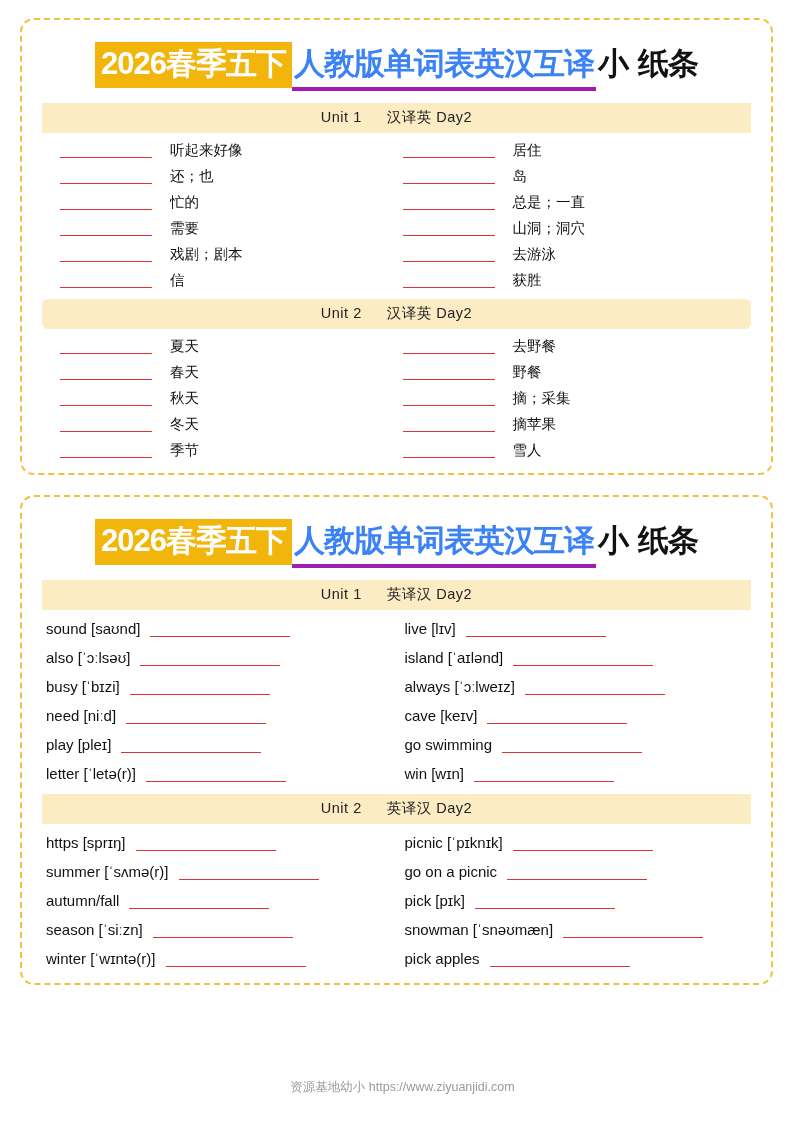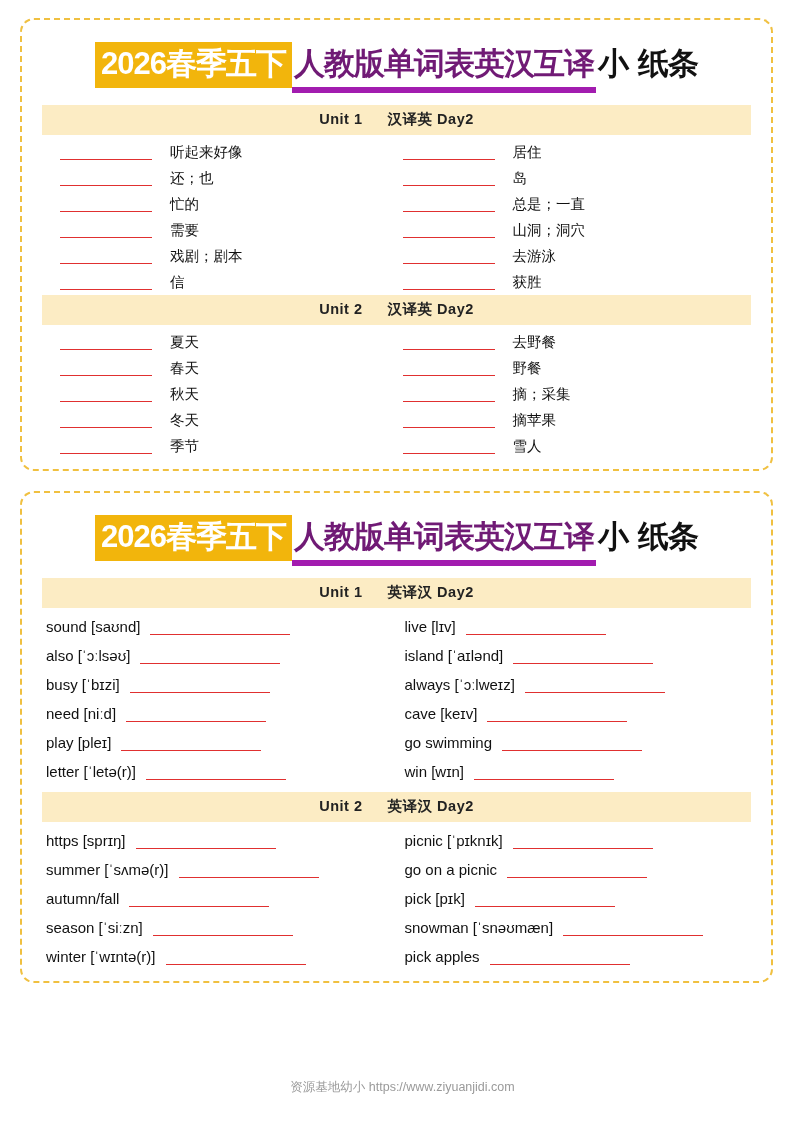--- a/index.html
+++ b/index.html
@@ -42,42 +42,42 @@
   .title-yellow {
     background: #f2b50c;
     color: #ffffff;
     font-weight: bold;
     font-size: 31px;
     padding: 1px 6px 3px 6px;
     letter-spacing: -1px;
     font-family: "Liberation Sans", sans-serif;
   }
   .title-blue {
-    color: #701a75;
+    color: #3b82f6;
     font-weight: bold;
     font-size: 31px;
-    border-bottom: 6px solid #a21caf;
+    border-bottom: 4px solid #a21caf;
     padding: 0 2px 2px 2px;
     letter-spacing: -1px;
   }
   .title-black {
     color: #111111;
     font-weight: bold;
     font-size: 31px;
     letter-spacing: -1px;
     padding-left: 2px;
   }
   .title-black.sp { padding-left: 10px; }
 
   
   .unit-bar {
     background: #fcecc4;
     text-align: center;
     font-size: 14.5px;
-    font-weight: bold;
+    font-weight: normal;
     color: #222222;
     padding: 5px 0 6px 0;
     letter-spacing: 0.5px;
     margin-bottom: 4px;
   }
   .unit-bar .gap { display: inline-block; width: 16px; }
 
   
   .rows {
     display: flex;
@@ -221,21 +221,21 @@
           <span class="blank cn-blank"></span>
           <span class="cn-text">信</span>
         </div>
         <div class="cell right">
           <span class="blank cn-blank"></span>
           <span class="cn-text">获胜</span>
         </div>
       </div>
     </div>
 
-    <div class="unit-bar" style="">
+    <div class="unit-bar" style="margin-top:6px;border-radius:6px;">
       <span>Unit 2</span>
       <span class="gap"></span>
       <span>汉译英  Day2</span>
     </div>
 
     <div class="rows">
       <div class="row">
         <div class="cell left">
           <span class="blank cn-blank"></span>
           <span class="cn-text">夏天</span>

